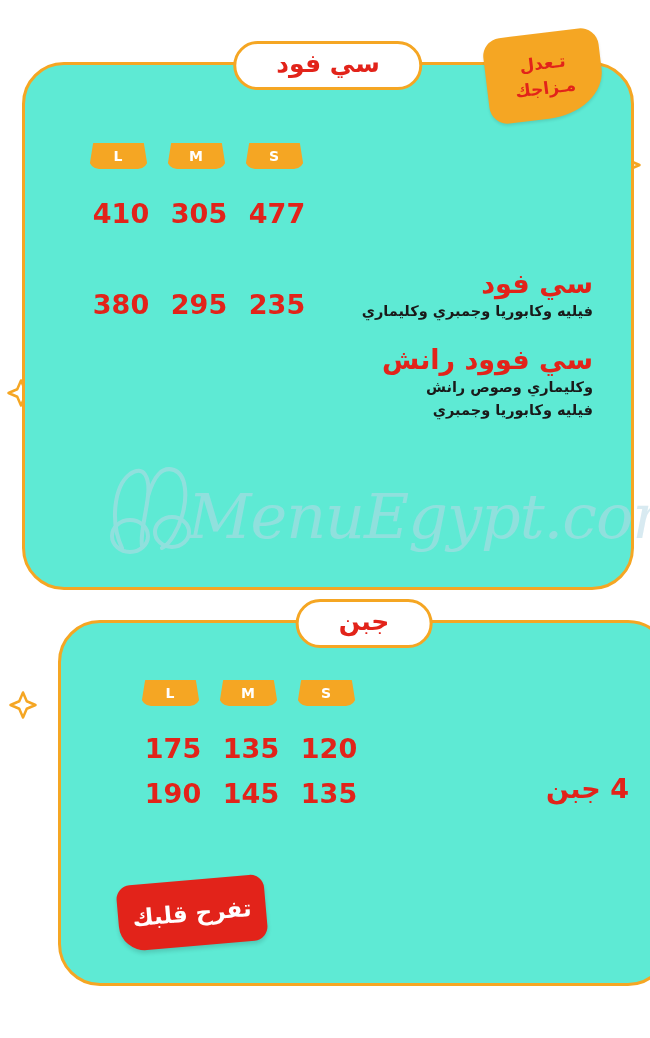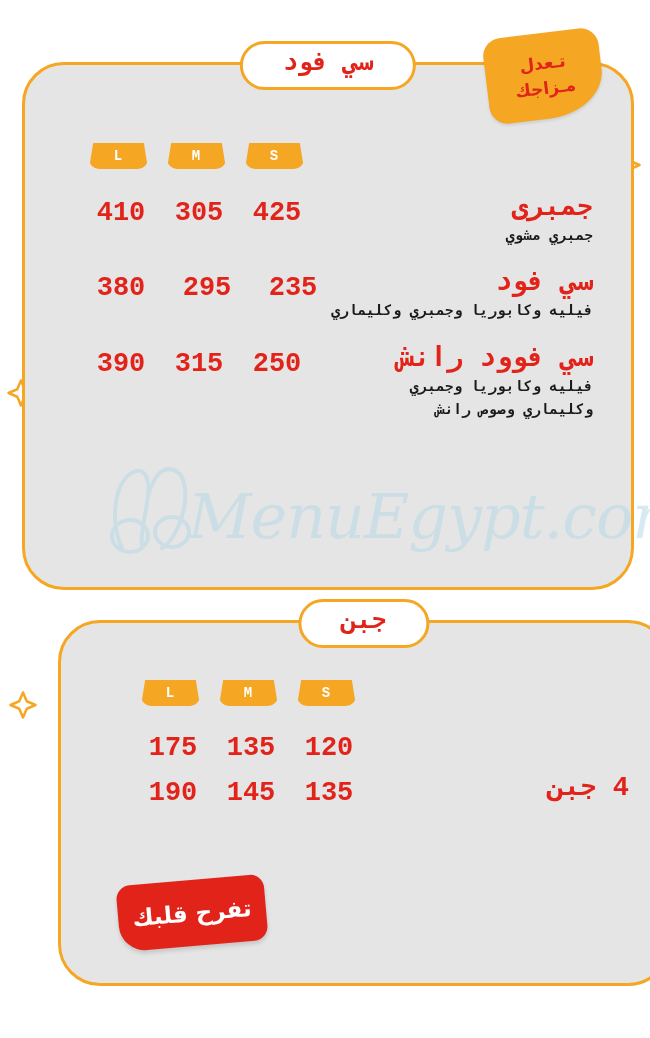--- a/index.html
+++ b/index.html
@@ -16,24 +16,23 @@
   }
 
   .page {
     position: absolute;
     inset: 0;
   }
 
   
   .card {
     position: absolute;
-    background: #e5e5e5;
+    background: #5eead4;
     border: 3px solid #f5a623;
     border-radius: 42px;
-    font-family: Liberation Mono, monospace;
   }
   #card-seafood {
     left: 22px;
     top: 62px;
     width: 606px;
     height: 522px;
   }
   #card-cheese {
     left: 22px;
     top: 620px;
@@ -225,46 +224,37 @@
 
     <div class="sizes" style="left:64px; top:78px;">
       <div class="size-chip">L</div>
       <div class="size-chip">M</div>
       <div class="size-chip">S</div>
     </div>
 
     <div class="prices" style="left:57px; top:135px;justify-content:center;">
       <div class="price">410</div>
       <div class="price">305</div>
-      <div class="price">425</div>
-    </div>
-    <div class="item-text" style="top:128px;">
-      <div class="item-name">جمبرى</div>
-      <div class="item-desc">جمبري مشوي</div>
-    </div>
-
-    <div class="prices" style="left:57px; top:210px;gap:8px;">
+      <div class="price">477</div>
+    </div>
+
+    <div class="prices" style="left:57px; top:226px;">
       <div class="price">380</div>
       <div class="price">295</div>
       <div class="price">235</div>
     </div>
     <div class="item-text" style="top:203px;">
       <div class="item-name">سي فود</div>
       <div class="item-desc">فيليه وكابوريا وجمبري وكليماري</div>
     </div>
 
-    <div class="prices" style="left:57px; top:286px;">
-      <div class="price">390</div>
-      <div class="price">315</div>
-      <div class="price">250</div>
-    </div>
     <div class="item-text" style="top:279px;">
       <div class="item-name">سي فوود رانش</div>
+      <div class="item-desc">وكليماري وصوص رانش</div>
       <div class="item-desc">فيليه وكابوريا وجمبري</div>
-      <div class="item-desc">وكليماري وصوص رانش</div>
     </div>
   </div>
 
   <div class="card" id="card-cheese">
     <div class="card-title">جبن</div>
 
     <div class="sizes" style="left:80px; top:57px;">
       <div class="size-chip">L</div>
       <div class="size-chip">M</div>
       <div class="size-chip">S</div>

